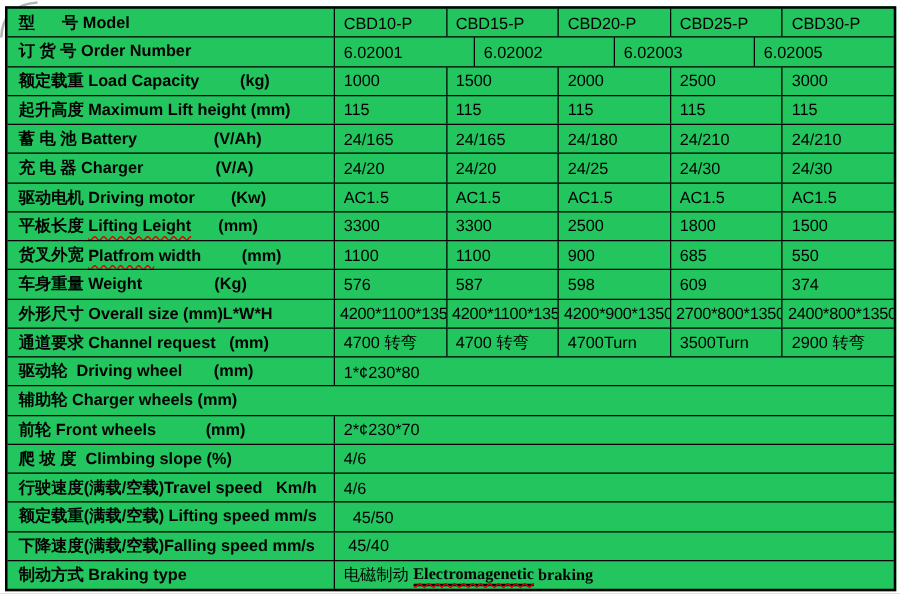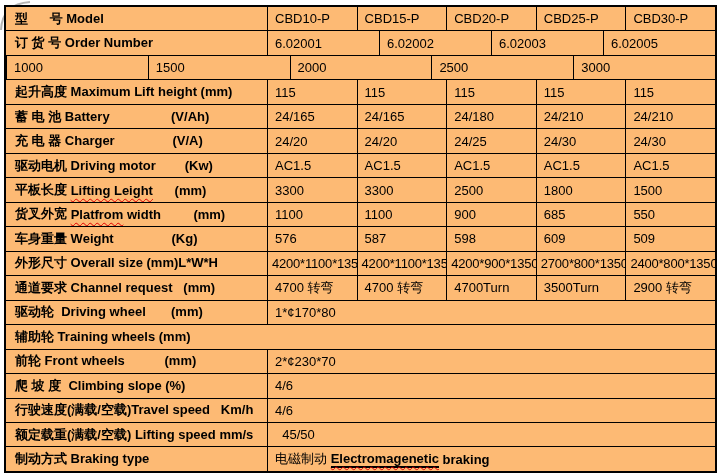--- a/index.html
+++ b/index.html
@@ -3,40 +3,40 @@
 <meta charset="utf-8">
 <style>
   html,body{margin:0;padding:0;}
   body{
     width:720px;height:475px;background:#ffffff;position:relative;overflow:hidden;
     font-family:"Liberation Sans","DejaVu Sans",sans-serif;color:#000;
   }
   .corner-art{position:absolute;left:0;top:0;pointer-events:none;}
   .spec-table{
     position:absolute;left:4px;top:5px;width:709px;height:464px;
-    border:2px solid #000;display:flex;flex-direction:column;background:#fdba74;
+    border:2px solid #000;display:flex;flex-direction:column;background:#22c55e;
   }
   .row{flex:1 1 0;display:flex;align-items:stretch;border-top:1px solid #000;min-height:0;}
   .row:first-child{border-top:none;}
   .label-cell{
     flex:0 0 252px;display:flex;align-items:center;padding-left:9px;
     font-weight:700;font-size:13px;white-space:pre;overflow:hidden;
   }
   .vals{flex:1 1 auto;display:flex;min-width:0;text-align:right;}
   .val-cell{
     flex:1 1 0;border-left:1px solid #000;display:flex;align-items:center;
     padding-left:7px;font-size:13px;white-space:pre;overflow:hidden;min-width:0;
   }
   .row.small-vals .val-cell{font-size:13px;font-weight:400;padding-left:4px;letter-spacing:-0.2px;}
   .squiggle{
     text-decoration-line:underline;text-decoration-style:wavy;
     text-decoration-color:#e00000;text-decoration-thickness:1px;text-underline-offset:3px;
   }
   .u-black{border-bottom:2px solid #000;}
-  .bold{font-weight:700;}
+  .bold{font-weight:700;font-family:Liberation Serif, serif;}
 </style>
 </head>
 <body>
 
 <svg class="corner-art" width="34" height="34" viewBox="0 0 34 34">
   <path d="M1,30 Q2,4 30,2" fill="none" stroke="#b4b4b4" stroke-width="2"></path>
 </svg>
 
 <div class="spec-table" id="spec-table">
     <div class="row">
@@ -52,20 +52,21 @@
     <div class="row">
       <div class="label-cell"><span class="">订 货 号 Order Number</span></div>
       <div class="vals">
         <div class="val-cell"><span>6.02001</span></div>
         <div class="val-cell"><span>6.02002</span></div>
         <div class="val-cell"><span>6.02003</span></div>
         <div class="val-cell"><span>6.02005</span></div>
       </div>
     </div>
     <div class="row">
+      <div class="label-cell"><span class="">额定载重 Load Capacity         (kg)</span></div>
       <div class="vals">
         <div class="val-cell"><span>1000</span></div>
         <div class="val-cell"><span>1500</span></div>
         <div class="val-cell"><span>2000</span></div>
         <div class="val-cell"><span>2500</span></div>
         <div class="val-cell"><span>3000</span></div>
       </div>
     </div>
     <div class="row">
       <div class="label-cell"><span class="">起升高度 Maximum Lift height (mm)</span></div>
@@ -127,21 +128,21 @@
         <div class="val-cell"><span>550</span></div>
       </div>
     </div>
     <div class="row">
       <div class="label-cell"><span class="">车身重量 Weight                (Kg)</span></div>
       <div class="vals">
         <div class="val-cell"><span>576</span></div>
         <div class="val-cell"><span>587</span></div>
         <div class="val-cell"><span>598</span></div>
         <div class="val-cell"><span>609</span></div>
-        <div class="val-cell"><span>509</span></div>
+        <div class="val-cell"><span>374</span></div>
       </div>
     </div>
     <div class="row small-vals">
       <div class="label-cell"><span class="">外形尺寸 Overall size (mm)L*W*H</span></div>
       <div class="vals">
         <div class="val-cell"><span>4200*1100*1350</span></div>
         <div class="val-cell"><span>4200*1100*1350</span></div>
         <div class="val-cell"><span>4200*900*1350</span></div>
         <div class="val-cell"><span>2700*800*1350</span></div>
         <div class="val-cell"><span>2400*800*1350</span></div>
@@ -153,25 +154,25 @@
         <div class="val-cell"><span>4700 转弯</span></div>
         <div class="val-cell"><span>4700 转弯</span></div>
         <div class="val-cell"><span>4700Turn</span></div>
         <div class="val-cell"><span>3500Turn</span></div>
         <div class="val-cell"><span>2900 转弯</span></div>
       </div>
     </div>
     <div class="row">
       <div class="label-cell"><span class="">驱动轮  Driving wheel       (mm)</span></div>
       <div class="vals">
-        <div class="val-cell"><span class="">1*¢170*80</span></div>
-      </div>
-    </div>
-    <div class="row">
-      <div class="label-cell"><span class="">辅助轮 Training wheels (mm)</span></div>
+        <div class="val-cell"><span class="">1*¢230*80</span></div>
+      </div>
+    </div>
+    <div class="row">
+      <div class="label-cell"><span class="">辅助轮 Charger wheels (mm)</span></div>
     </div>
     <div class="row">
       <div class="label-cell"><span class="">前轮 Front wheels           (mm)</span></div>
       <div class="vals">
         <div class="val-cell"><span class="">2*¢230*70</span></div>
       </div>
     </div>
     <div class="row">
       <div class="label-cell"><span class="">爬 坡 度  Climbing slope (%)</span></div>
       <div class="vals">
@@ -181,20 +182,26 @@
     <div class="row">
       <div class="label-cell"><span class="">行驶速度(满载/空载)Travel speed   Km/h</span></div>
       <div class="vals">
         <div class="val-cell"><span class="">4/6</span></div>
       </div>
     </div>
     <div class="row">
       <div class="label-cell"><span class="">额定载重(满载/空载) Lifting speed mm/s</span></div>
       <div class="vals">
         <div class="val-cell"><span class="">  45/50</span></div>
+      </div>
+    </div>
+    <div class="row">
+      <div class="label-cell"><span class="">下降速度(满载/空载)Falling speed mm/s</span></div>
+      <div class="vals">
+        <div class="val-cell"><span class=""> 45/40</span></div>
       </div>
     </div>
     <div class="row">
       <div class="label-cell"><span class="">制动方式 Braking type</span></div>
       <div class="vals">
         <div class="val-cell"><span class="">电磁制动 </span><span class="squiggle u-black bold">Electromagenetic</span><span class="bold"> braking</span></div>
       </div>
     </div>
   </div>
 

